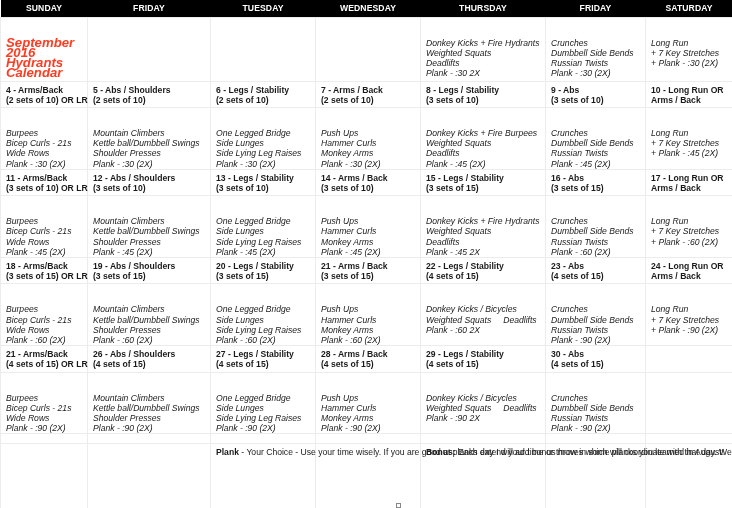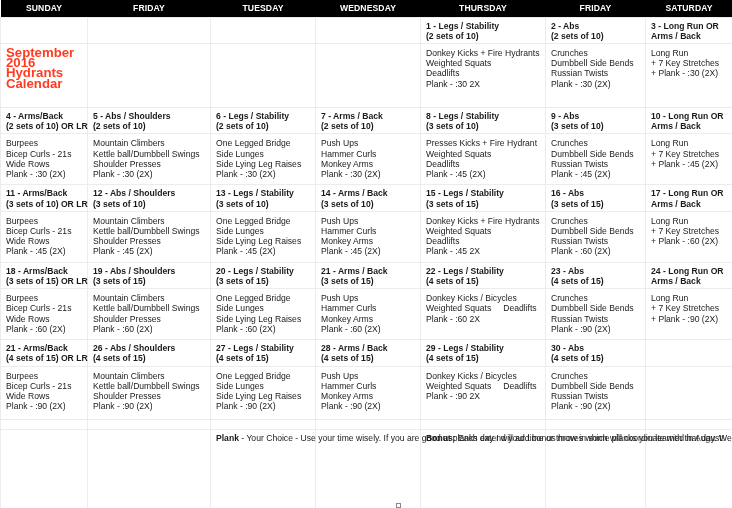--- a/index.html
+++ b/index.html
@@ -8,21 +8,21 @@
     .cal { position: absolute; left: 0; top: 0; width: 732px; border-collapse: collapse; table-layout: fixed; }
     .cal th {
       background: #000000; color: #ffffff; font-weight: bold; font-size: 8.6px;
       height: 17px; text-align: center; vertical-align: middle; letter-spacing: 0.1px;
     }
     .cal td {
       border: 1px solid #ececec; vertical-align: top; padding: 1px 5px 0 5px;
       line-height: 10.2px; white-space: nowrap; overflow: visible;
     }
     .cal td.head { font-weight: bold; padding-top: 3px; padding-bottom: 2px; }
-    .cal td.body { padding-top: 4px; }
+    .cal td.body { padding-top: 20px; font-style: italic; }
     .title { color: #ff3b21; font-weight: bold; font-size: 13.2px; line-height: 15.4px; white-space: normal; padding-top: 2px; }
     .line { display: block; }
     .note { white-space: normal; line-height: 10.2px; padding-top: 3px !important; }
     .note b { font-weight: bold; }
     .row-h-1 { height: 26px; }
     .row-b-1 { height: 64px; }
     .row-h { height: 25px; }
     .row-b { height: 51px; }
     .row-b-last { height: 53px; }
     .row-sp { height: 10px; }
@@ -47,38 +47,20 @@
       <th>SUNDAY</th>
       <th>FRIDAY</th>
       <th>TUESDAY</th>
       <th>WEDNESDAY</th>
       <th>THURSDAY</th>
       <th>FRIDAY</th>
       <th>SATURDAY</th>
     </tr>
   </thead>
   <tbody id="cal-body">
-      <tr class="row-h-1">
-        <td class="head"></td>
-        <td class="head"></td>
-        <td class="head"></td>
-        <td class="head"></td>
-        <td class="head">
-          <span class="line">1 - Legs / Stability</span>
-          <span class="line">(2 sets of 10)</span>
-        </td>
-        <td class="head">
-          <span class="line">2 - Abs</span>
-          <span class="line">(2 sets of 10)</span>
-        </td>
-        <td class="head">
-          <span class="line">3 - Long Run OR</span>
-          <span class="line">Arms / Back</span>
-        </td>
-      </tr>
       <tr class="row-b-1">
         <td class="body title">
           <span class="line">September</span>
           <span class="line">2016</span>
           <span class="line">Hydrants</span>
           <span class="line">Calendar</span>
         </td>
         <td class="body"></td>
         <td class="body"></td>
         <td class="body"></td>
@@ -150,21 +132,21 @@
           <span class="line" style="white-space: pre;">Side Lying Leg Raises</span>
           <span class="line" style="white-space: pre;">Plank - :30 (2X)</span>
         </td>
         <td class="body">
           <span class="line" style="white-space: pre;">Push Ups</span>
           <span class="line" style="white-space: pre;">Hammer Curls</span>
           <span class="line" style="white-space: pre;">Monkey Arms</span>
           <span class="line" style="white-space: pre;">Plank - :30 (2X)</span>
         </td>
         <td class="body">
-          <span class="line" style="white-space: pre;">Presses Kicks + Fire Hydrant</span>
+          <span class="line" style="white-space: pre;">Donkey Kicks + Fire Burpees</span>
           <span class="line" style="white-space: pre;">Weighted Squats</span>
           <span class="line" style="white-space: pre;">Deadlifts</span>
           <span class="line" style="white-space: pre;">Plank - :45 (2X)</span>
         </td>
         <td class="body">
           <span class="line" style="white-space: pre;">Crunches</span>
           <span class="line" style="white-space: pre;">Dumbbell Side Bends</span>
           <span class="line" style="white-space: pre;">Russian Twists</span>
           <span class="line" style="white-space: pre;">Plank - :45 (2X)</span>
         </td>

